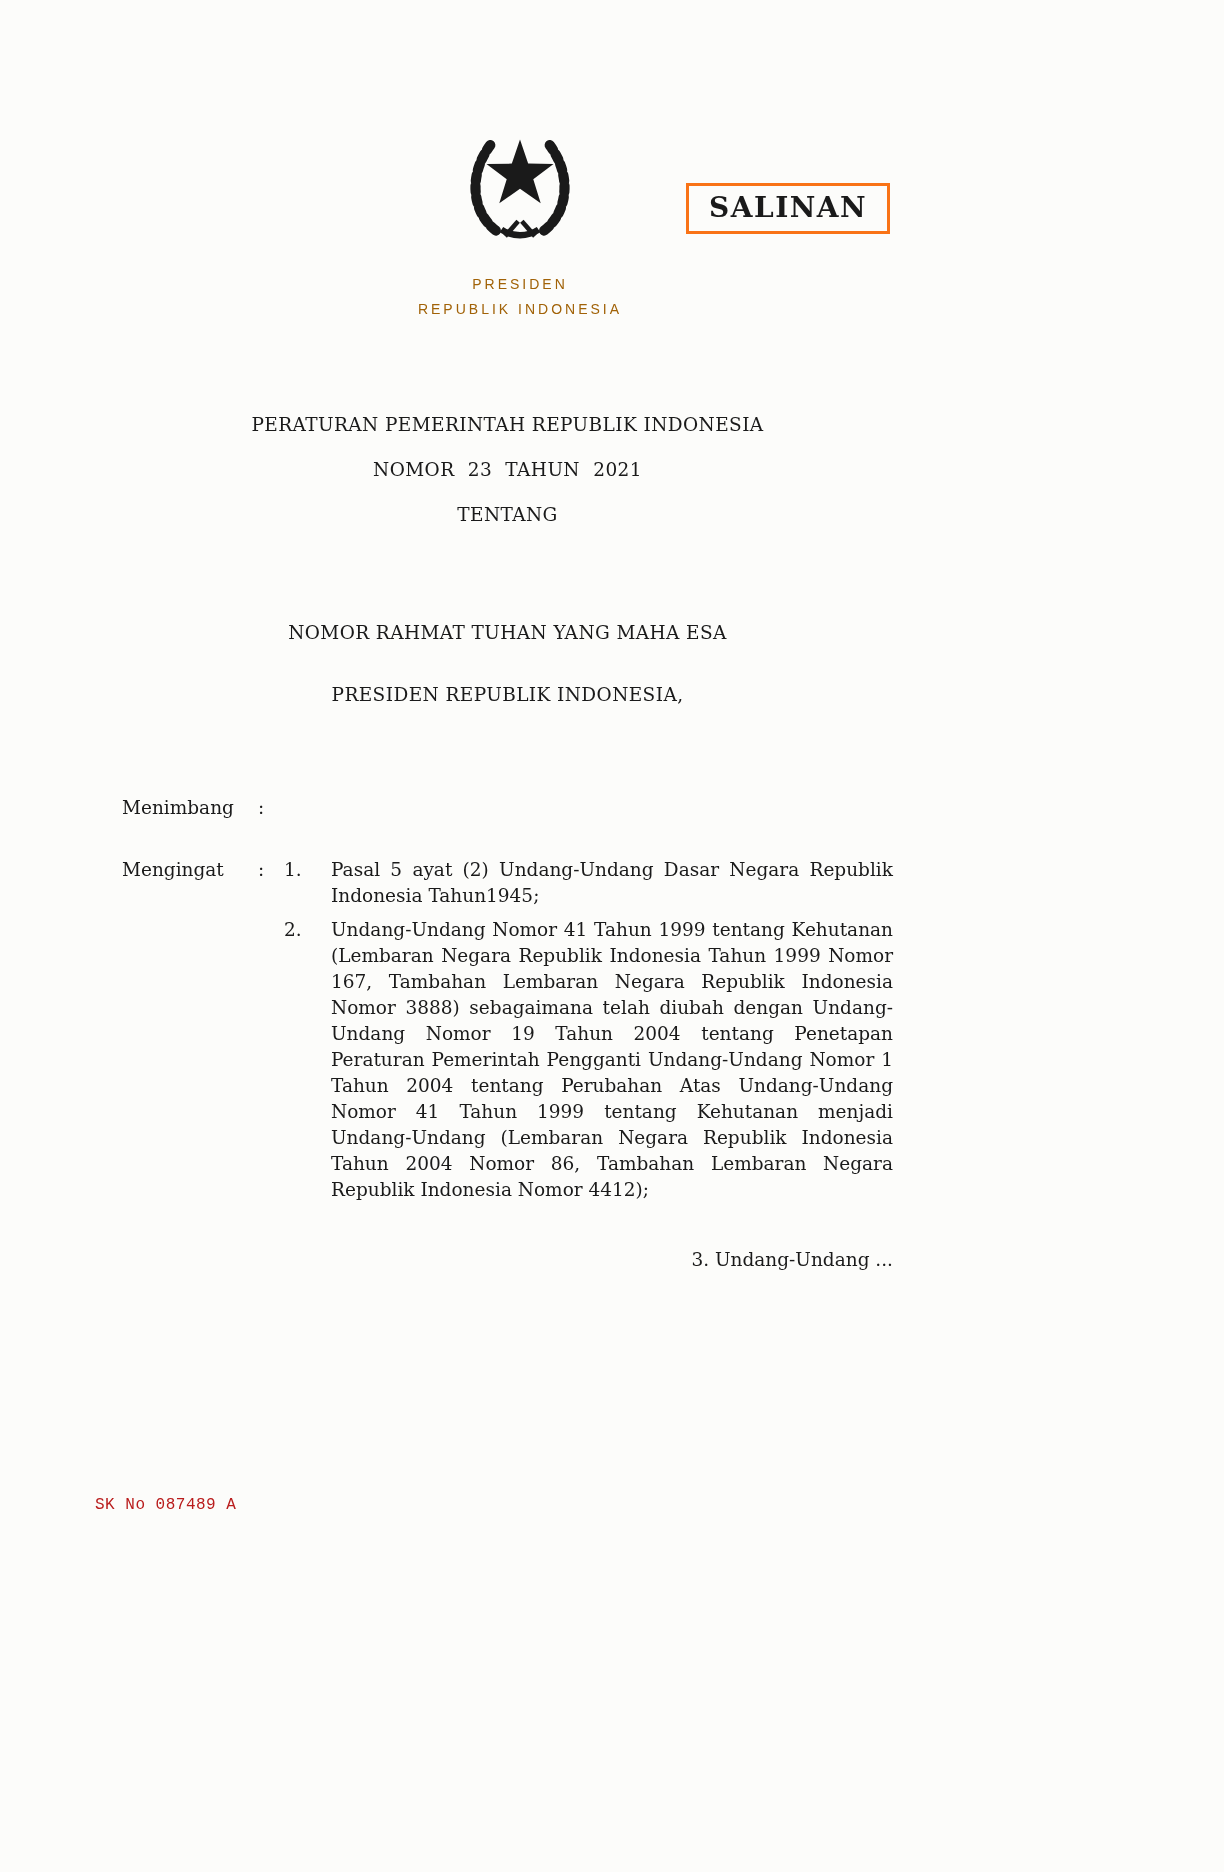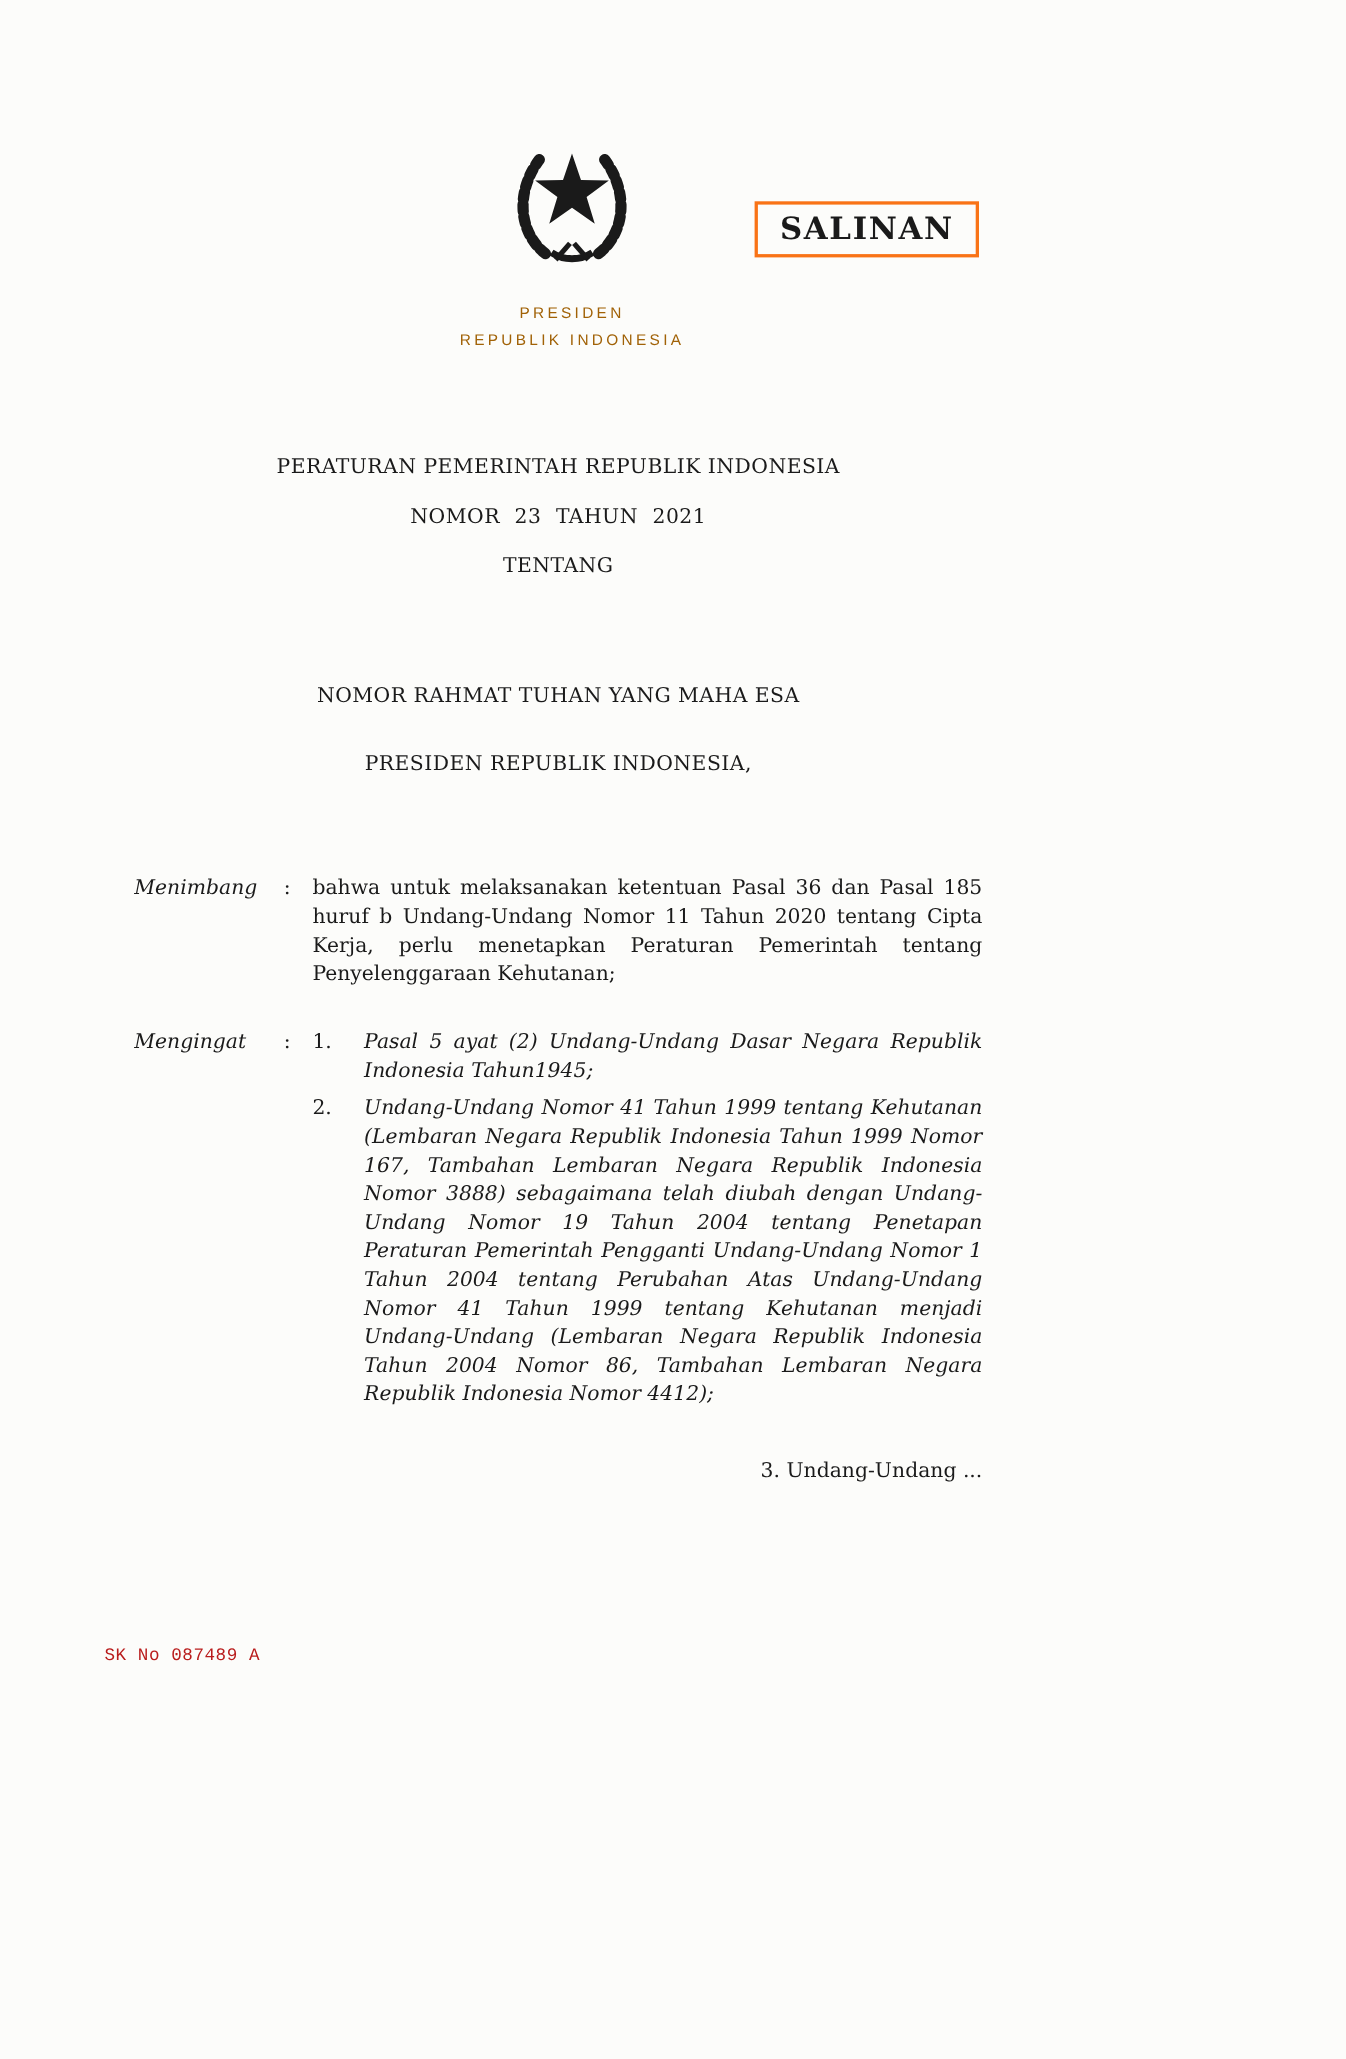--- a/index.html
+++ b/index.html
@@ -58,27 +58,27 @@
   .title-block { text-align: center; margin-bottom: 96px; }
   .title-block p {
     line-height: 22px;
     margin-bottom: 23px;
     letter-spacing: 0.4px;
   }
   .title-number { word-spacing: 7px; }
   .grace-line { text-align: center; letter-spacing: 0.4px; margin-bottom: 41px; }
   .issuer-line { text-align: center; letter-spacing: 0.4px; margin-bottom: 90px; margin-top: 17px; }
   .clause { display: flex; align-items: flex-start; margin-bottom: 36px; }
-  .clause-label { width: 136px; flex: none; line-height: 26px; font-style: italic; }
+  .clause-label { width: 136px; flex: none; line-height: 26px; }
   .clause-colon { width: 26px; flex: none; line-height: 26px; }
   .clause-body { flex: 1; }
   .paragraph { text-align: justify; line-height: 26px; }
   .list-item { display: flex; align-items: flex-start; margin-bottom: 8px; }
   .item-num { width: 47px; flex: none; line-height: 26px; }
-  .item-text { flex: 1; text-align: justify; line-height: 26px; font-style: italic; }
+  .item-text { flex: 1; text-align: justify; line-height: 26px; }
   .catchword {
     text-align: right;
     line-height: 26px;
     margin-top: 30px;
   }
   .footer-code {
     position: absolute;
     left: 95px;
     top: 1496px;
     font-family: Liberation Mono, monospace;
@@ -123,23 +123,20 @@
       <p class="title-number">NOMOR 23 TAHUN 2021</p>
       <p>TENTANG</p>
     </div>
 
     <p class="grace-line">NOMOR RAHMAT TUHAN YANG MAHA ESA</p>
     <p class="issuer-line">PRESIDEN REPUBLIK INDONESIA,</p>
 
     <div class="clause">
       <div class="clause-label">Menimbang</div>
       <div class="clause-colon">:</div>
-      <div class="clause-body">
-        <p class="paragraph">bahwa untuk melaksanakan ketentuan Pasal 36 dan Pasal 185 huruf b Undang-Undang Nomor 11 Tahun 2020 tentang Cipta Kerja, perlu menetapkan Peraturan Pemerintah tentang Penyelenggaraan Kehutanan;</p>
-      </div>
     </div>
 
     <div class="clause">
       <div class="clause-label">Mengingat</div>
       <div class="clause-colon">:</div>
       <div class="clause-body">
         <div class="list-item">
           <div class="item-num">1.</div>
           <div class="item-text">Pasal 5 ayat (2) Undang-Undang Dasar Negara Republik Indonesia Tahun1945;</div>
         </div>

